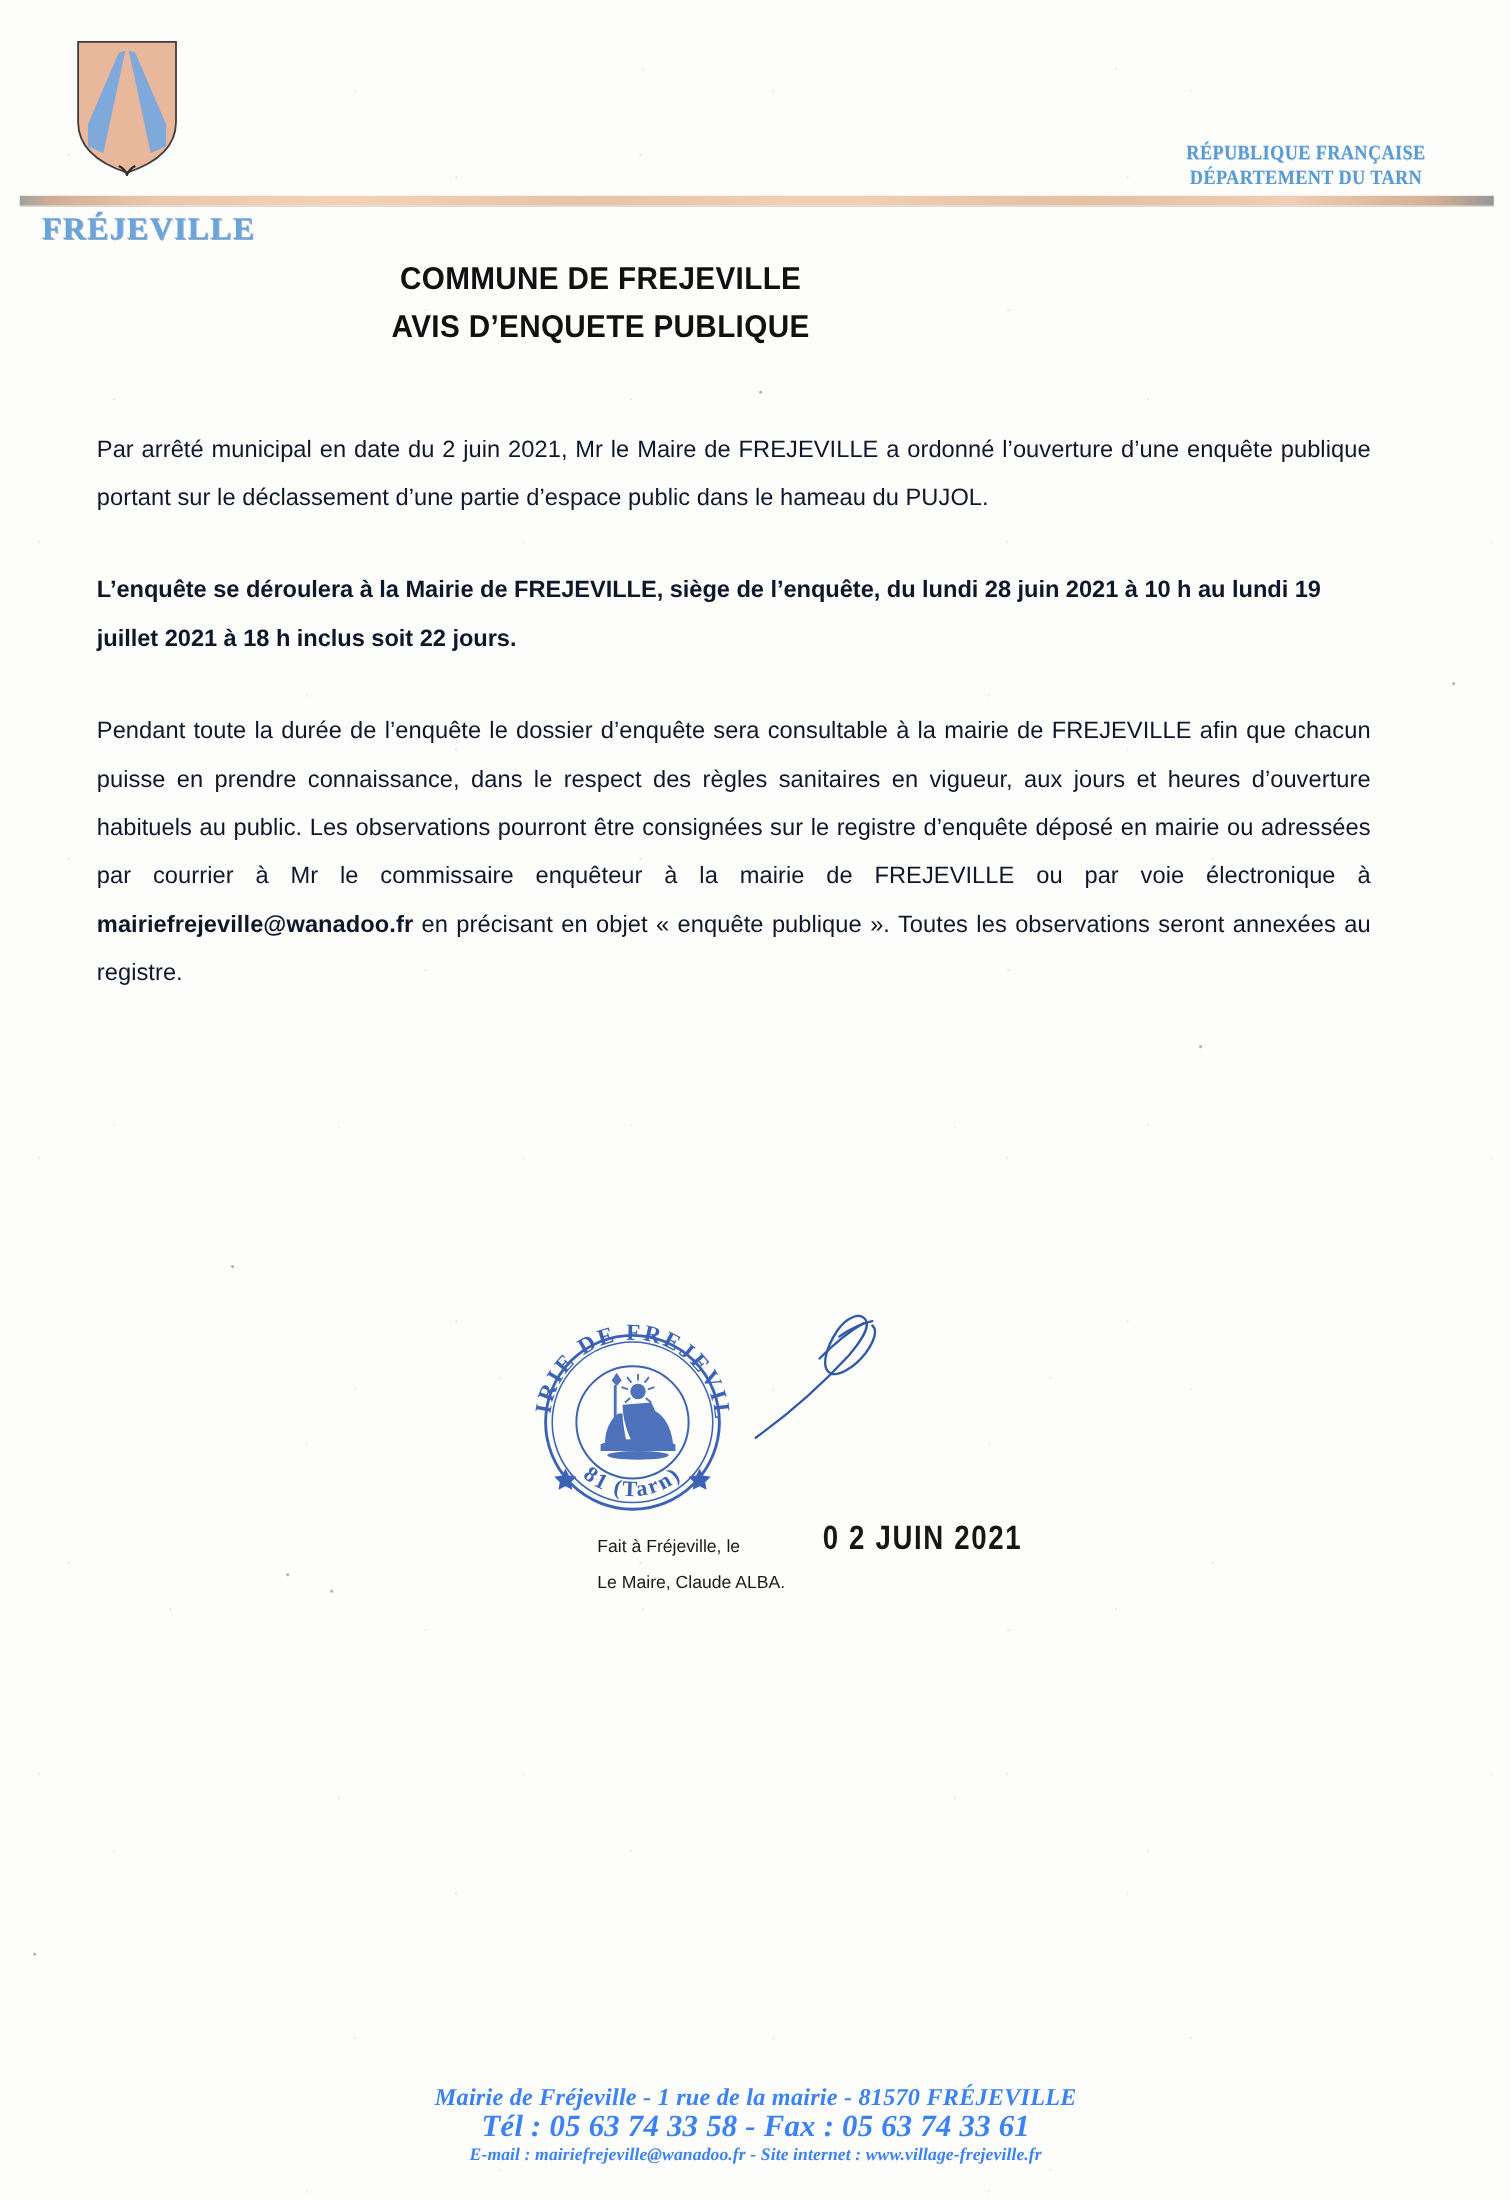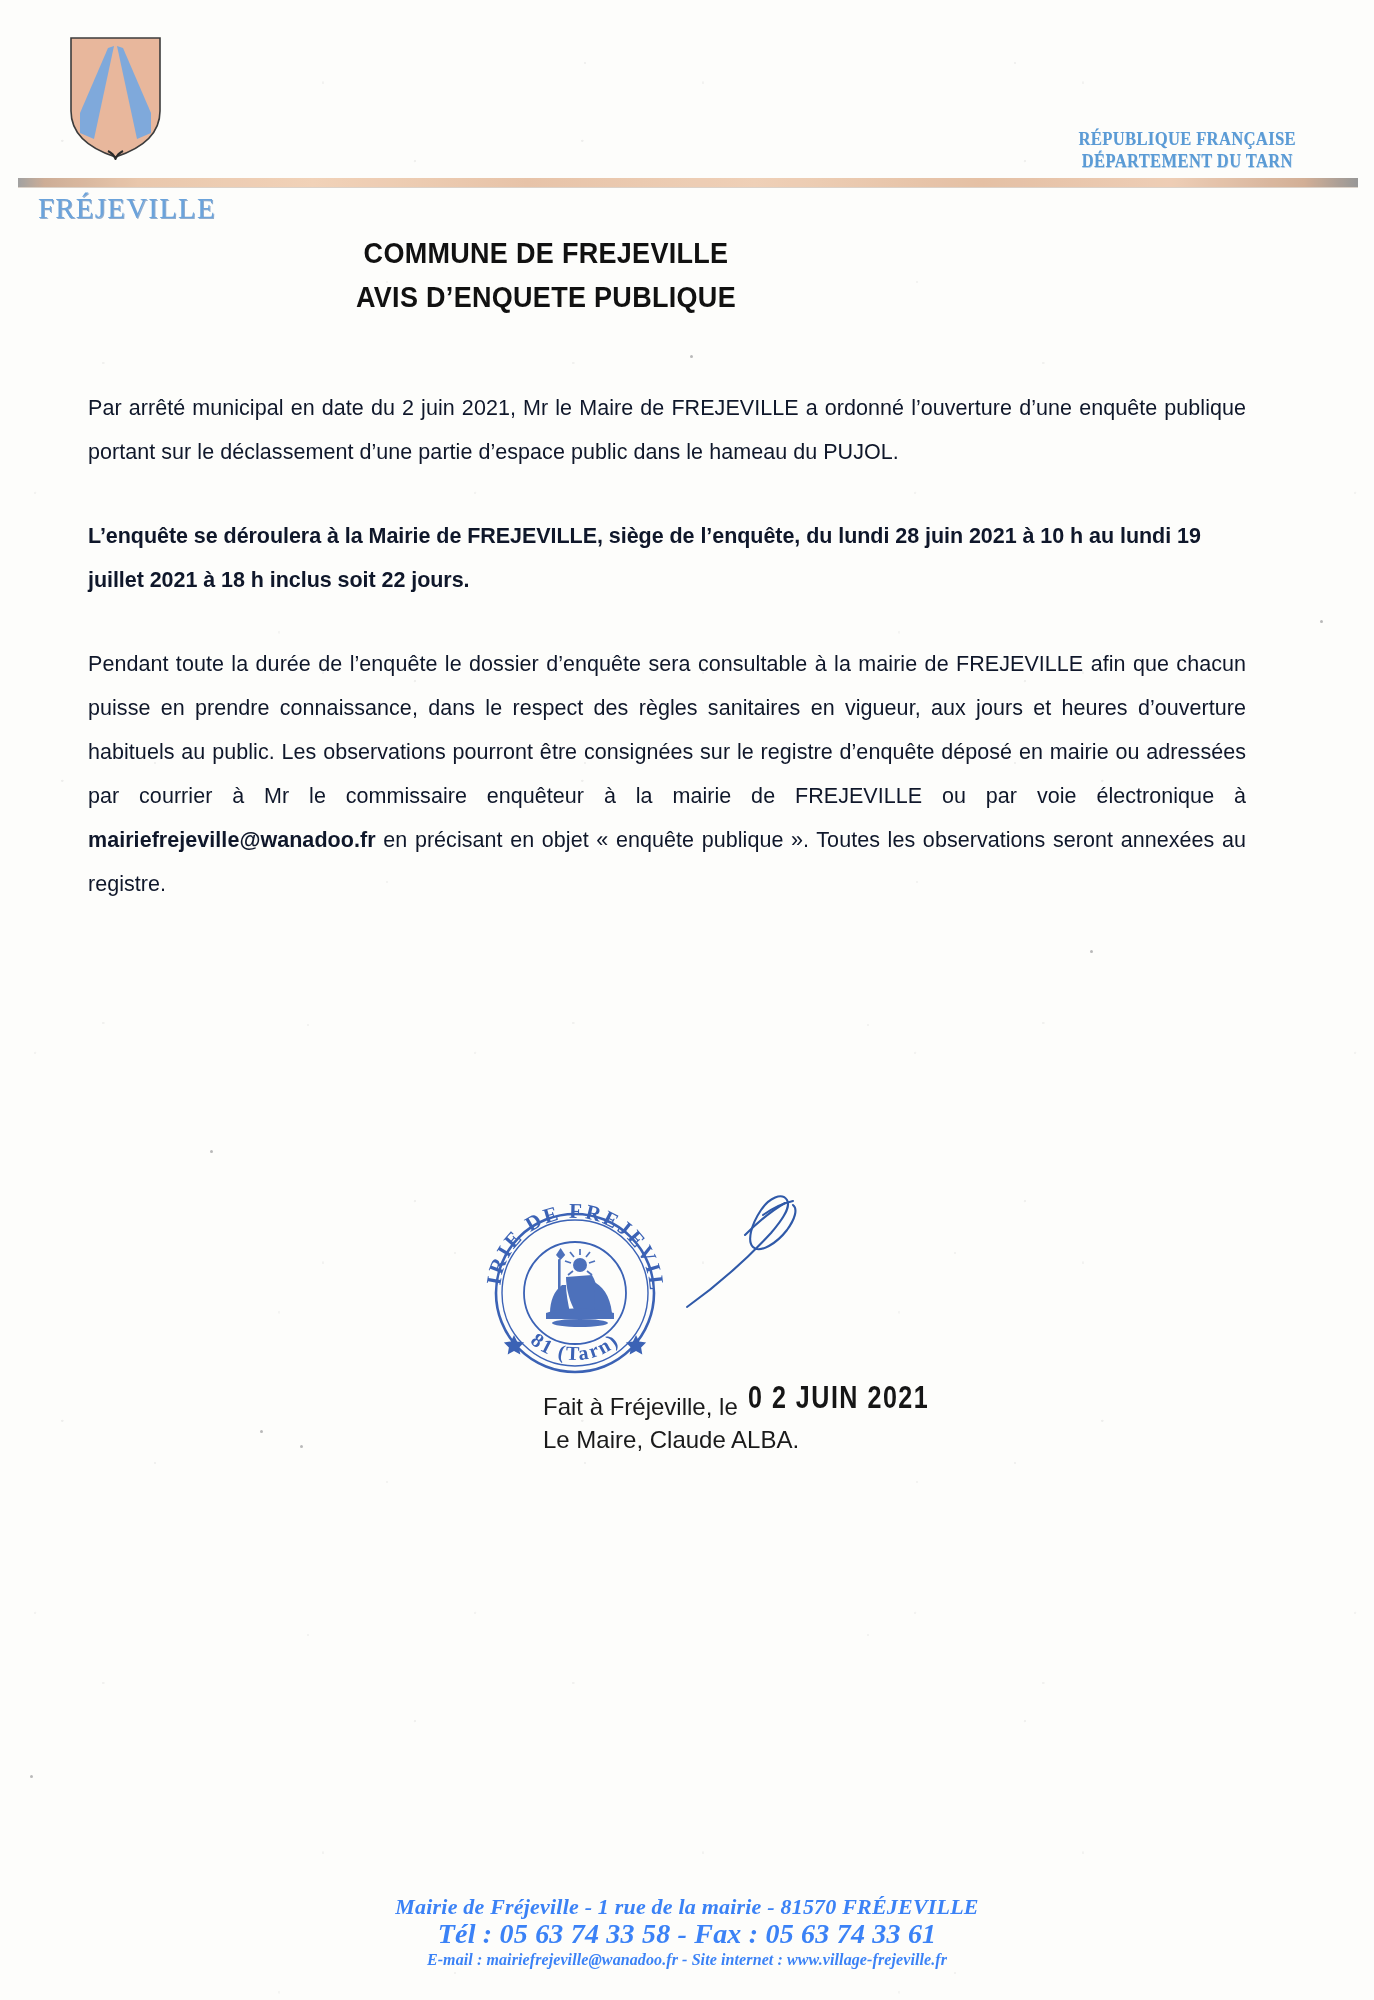--- a/index.html
+++ b/index.html
@@ -78,21 +78,21 @@
       #cfa98e 96%, #8f8f8f 100%);
     opacity: .92;
     box-shadow: 0 1px 0 rgba(150,120,95,.35);
   }
 
   .town-name {
     position: absolute;
     left: 38px;
     top: 192px;
     font-family: "Liberation Serif", serif;
-    font-weight: normal;
+    font-weight: bold;
     font-size: 29px;
     letter-spacing: 1.2px;
     color: #6ba3db;
     text-shadow: 1px 1px 0 rgba(60,110,170,.55), -.5px 0 0 rgba(255,255,255,.5);
   }
 
   
   .title-block {
     position: absolute;
     left: 0;
@@ -135,21 +135,21 @@
   .inline-bold { font-weight: bold; }
 
   
   .sig-block {
     position: absolute;
     left: 543px;
     top: 1390px;
     width: 700px;
   }
   .sig-line {
-    font-size: 24px;
+    font-size: 16px;
     line-height: 33px;
     color: #1a1a1a;
   }
   .date-stamp {
     position: absolute;
     left: 205px;
     top: -9px;
     font-family: "Liberation Sans", sans-serif;
     font-weight: bold;
     font-size: 27px;

